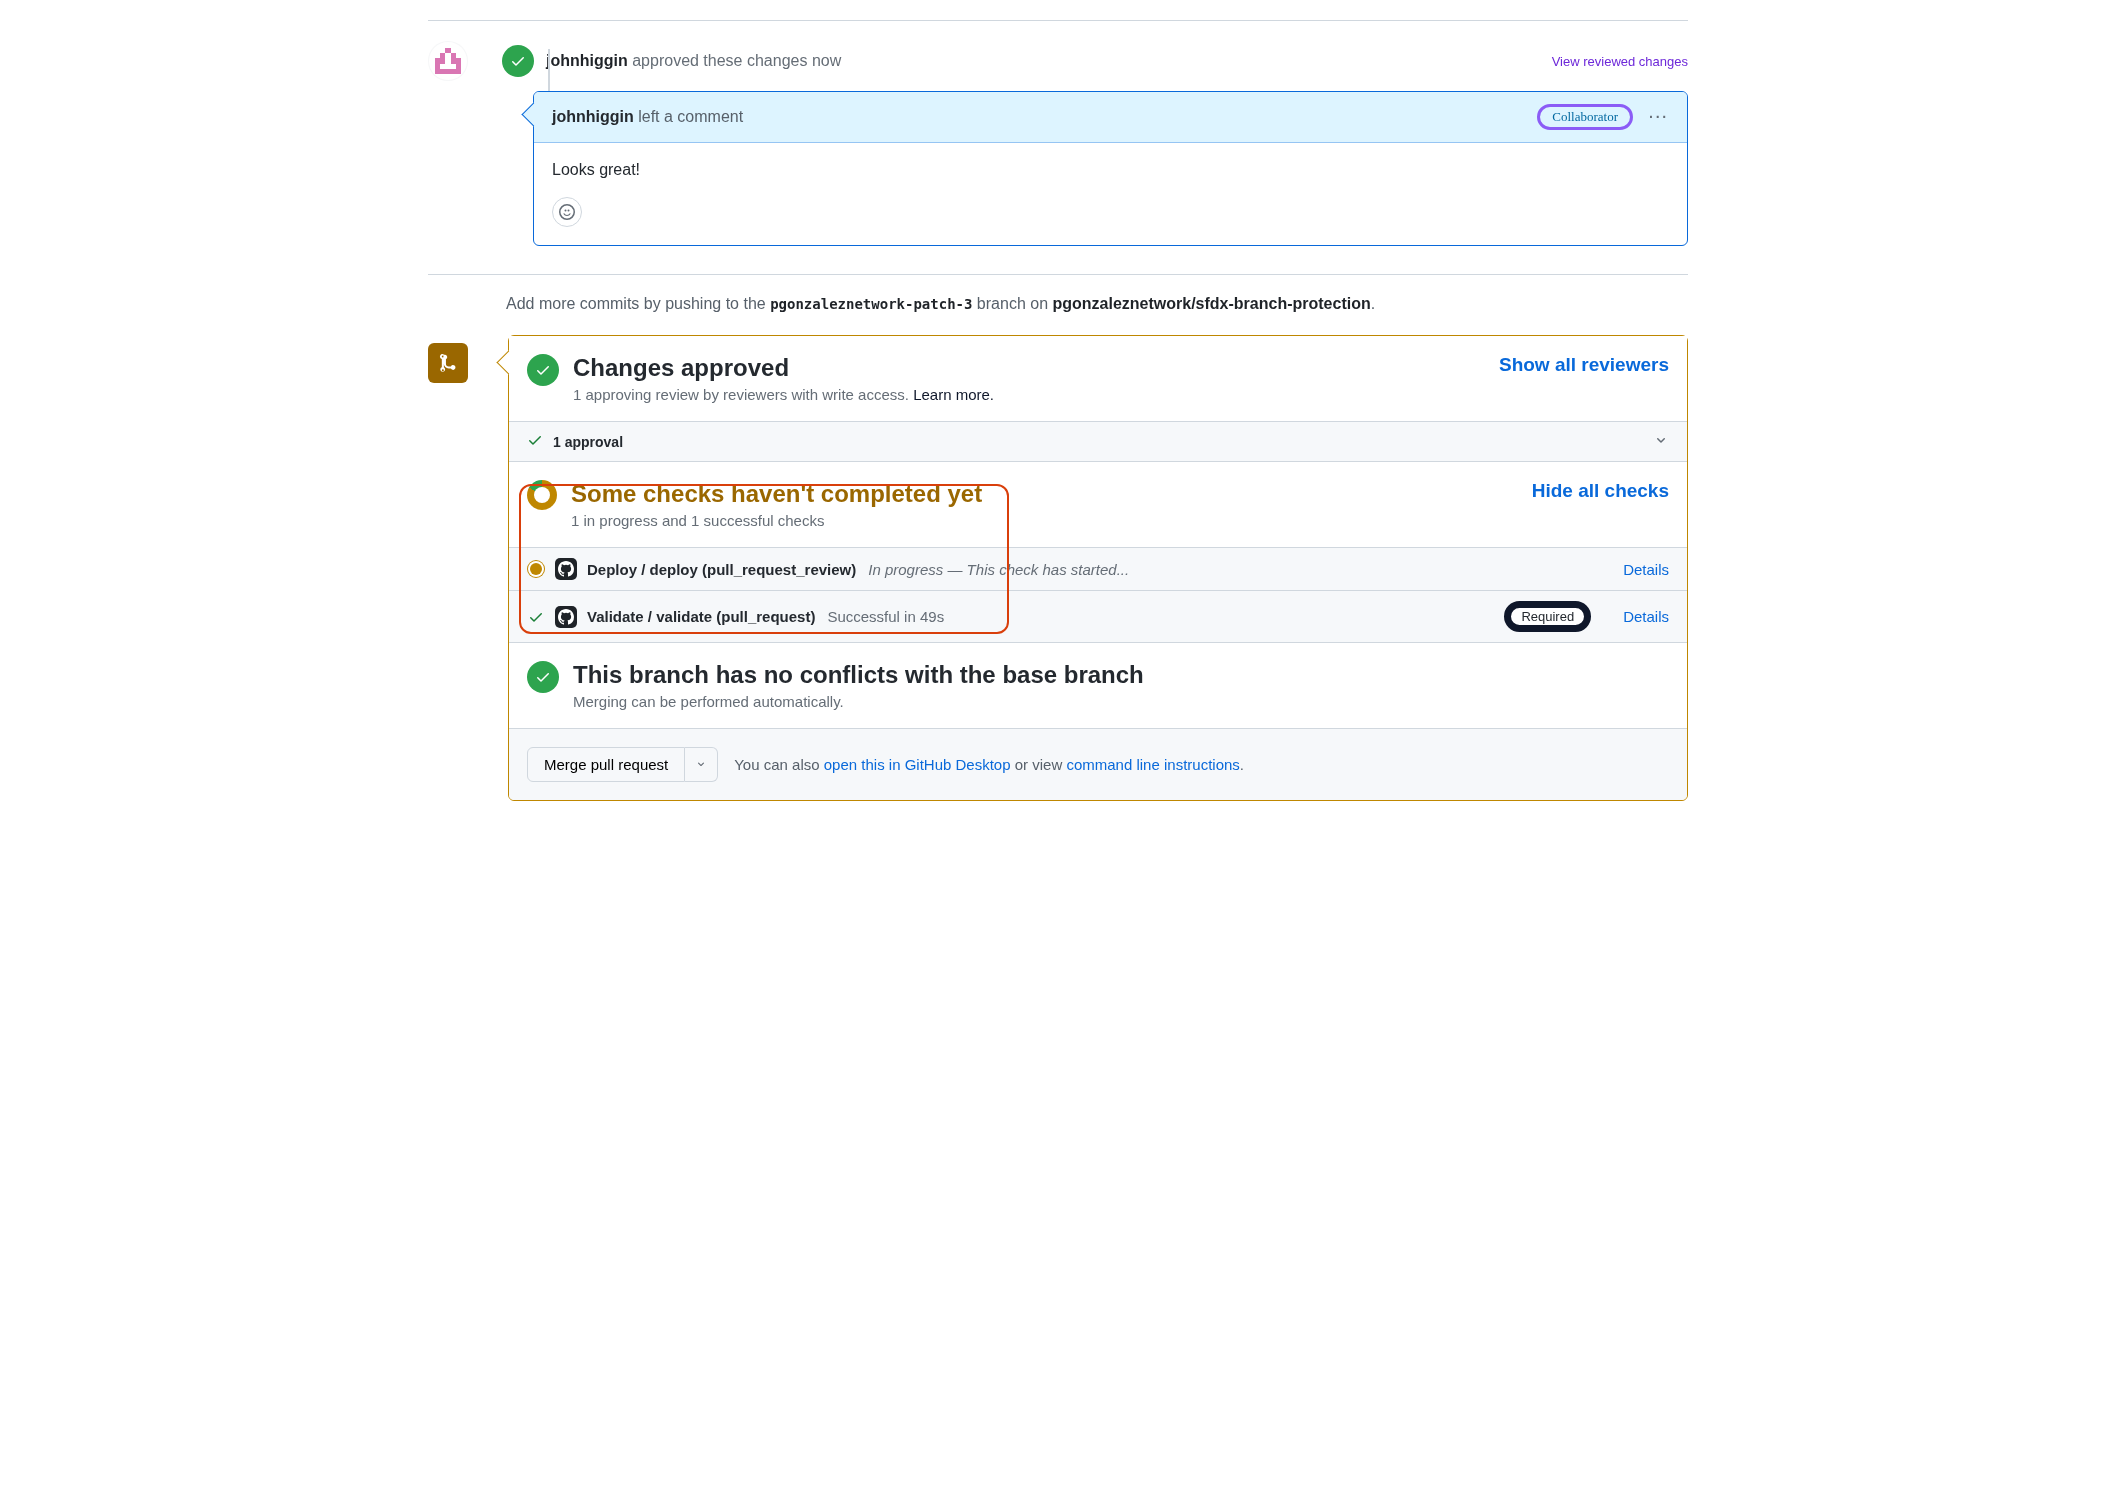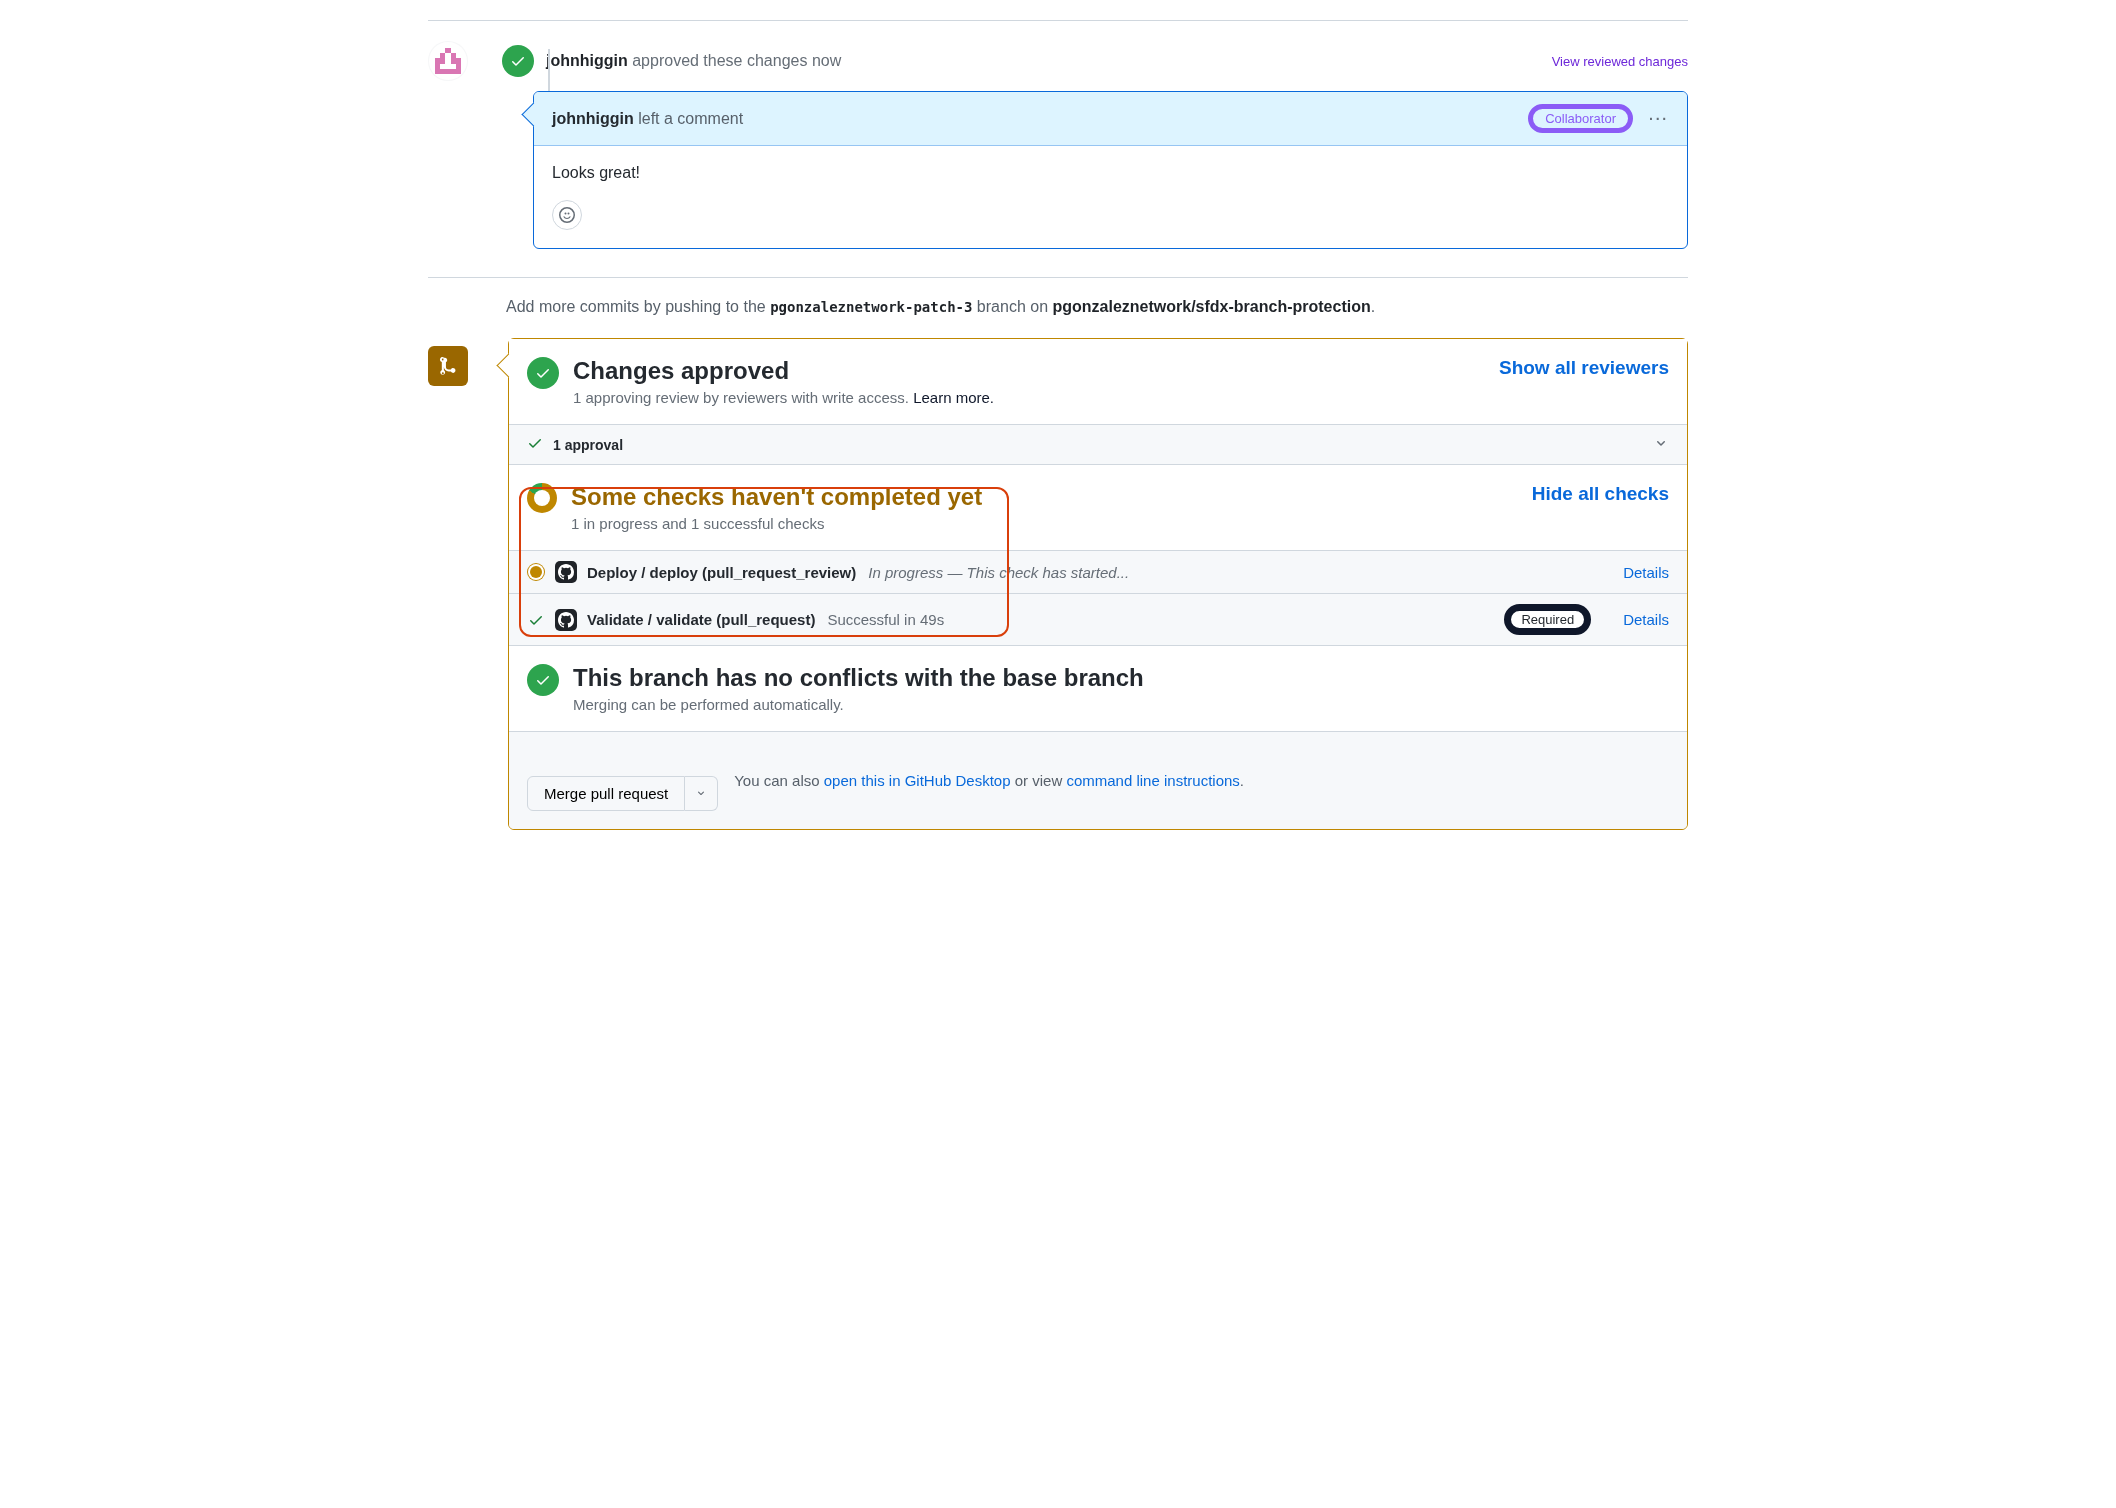--- a/index.html
+++ b/index.html
@@ -88,23 +88,24 @@
   border-bottom: 1px solid #0969da55;
   padding: 12px 18px;
   border-radius: 5px 5px 0 0;
   display: flex;
   align-items: center;
 }
 .review-box-header .user { font-weight: 600; font-size: 16px; }
 .review-box-header .rest { color: #57606a; font-size: 16px; }
 .review-box-header .spacer { flex: 1; }
 .badge-pill {
-  border: 5px solid #8b5cf6; border-radius: 2em;
-  padding: 2px 12px; font-size: 13px; color: #8b5cf6;
+  border: 3px solid #8b5cf6; border-radius: 2em;
+  padding: 2px 12px; font-size: 13px; color: #0369a1;
   background: #fff0;
+  font-family: Liberation Serif, serif;
 }
 .kebab { color: #656d76; margin-left: 16px; font-weight: bold; letter-spacing: 2px; cursor: pointer; }
 .review-body { padding: 18px; font-size: 16px; }
 .reaction {
   margin-top: 18px;
   width: 30px; height: 30px;
   border: 1px solid #d0d7de;
   border-radius: 50%;
   display: flex; align-items: center; justify-content: center;
   cursor: pointer;
@@ -225,21 +226,21 @@
   border-radius: 12px;
   pointer-events: none;
 }
 
 .merge-footer {
   background: #f6f8fa;
   padding: 18px;
   display: flex; align-items: center;
   border-radius: 0 0 5px 5px;
 }
-.btn-group { display: flex; margin-top: 26px; }
+.btn-group { display: flex; }
 .btn {
   border: 1px solid #d0d7de;
   background: #f6f8fa;
   padding: 8px 16px;
   font-size: 15px; font-weight: 500;
   cursor: pointer;
 }
 .btn.main { border-radius: 6px 0 0 6px; }
 .btn.drop { border-radius: 0 6px 6px 0; border-left: none; padding: 8px 10px; }
 .footer-text { margin-left: 16px; color: #57606a; font-size: 15px; text-align: center; }

